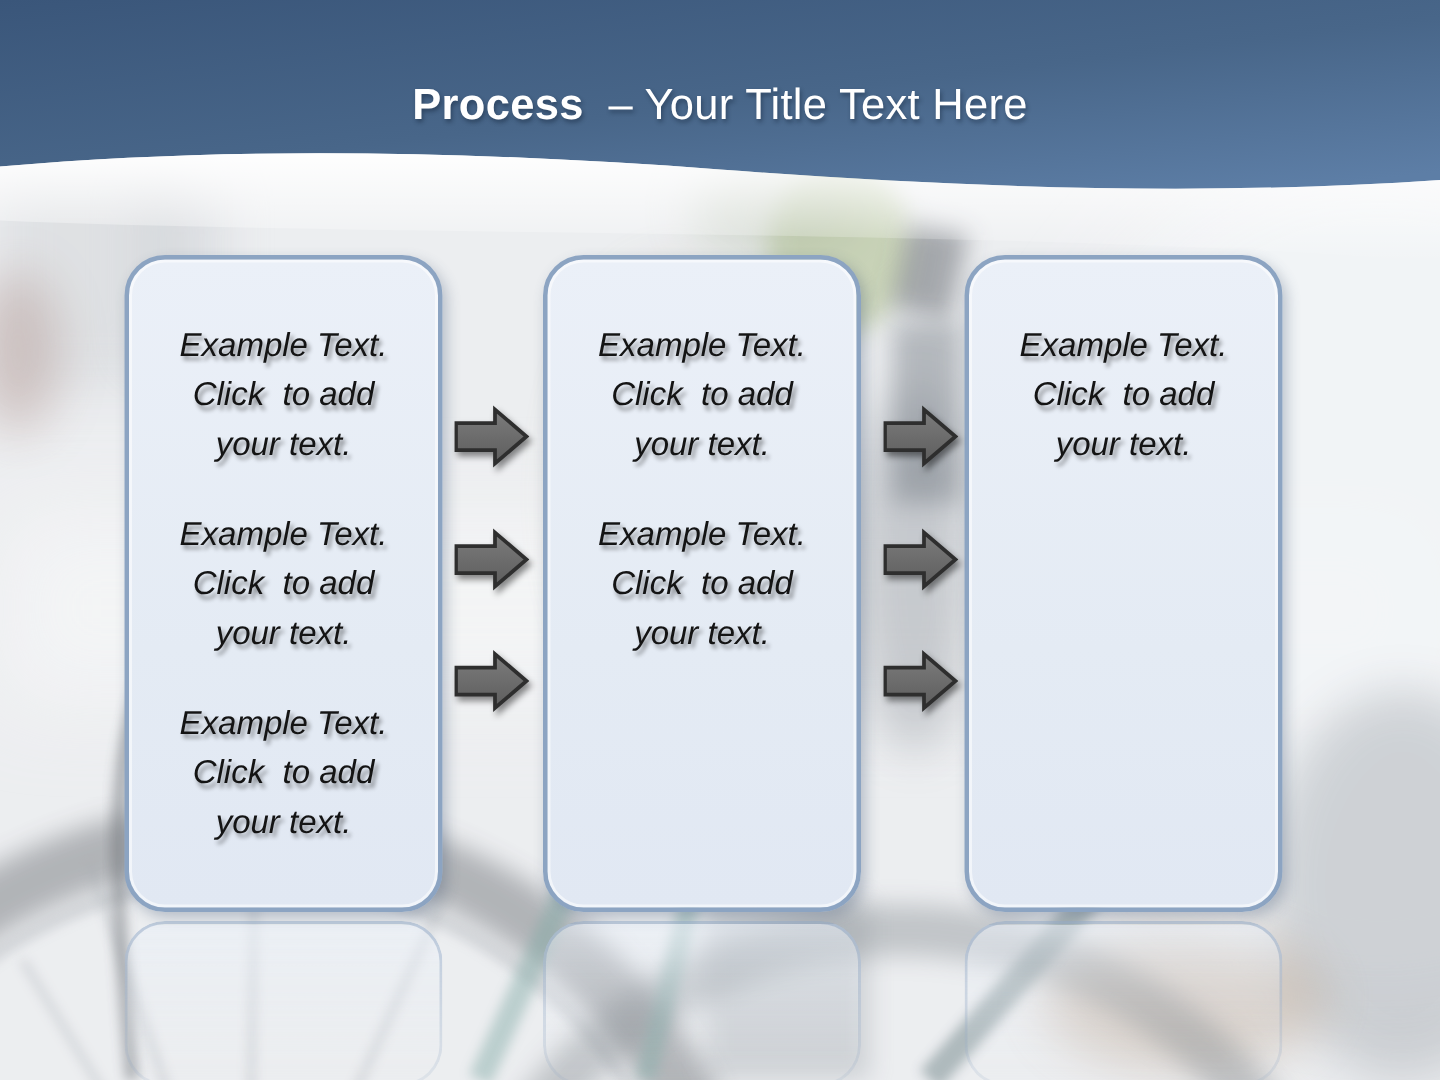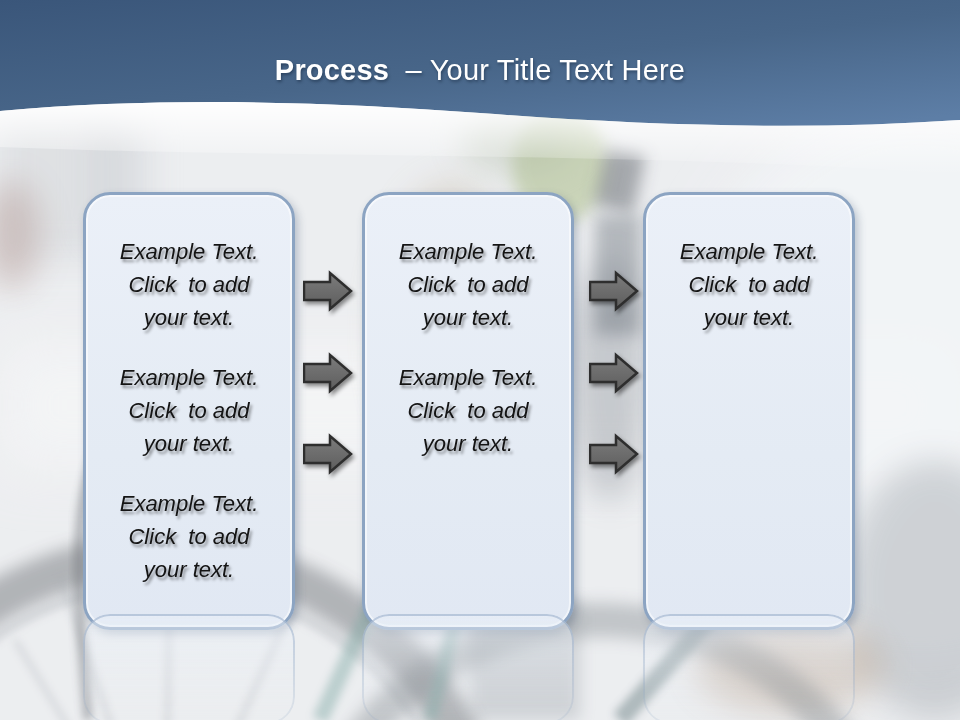--- a/index.html
+++ b/index.html
@@ -15,21 +15,21 @@
     text-shadow:1px 2px 3px rgba(15,30,50,.45);
   }
   .slide-title span{white-space:pre;margin-top:16px;}
   .slide-title .bold{font-weight:bold;}
   .pbox{
     position:absolute;top:170px;width:212px;height:438px;box-sizing:border-box;
     background:linear-gradient(180deg,#ebf0f8 0%,#e4ebf4 60%,#e1e8f3 100%);
     border:3px solid #8ca4c2;border-radius:27px;
     box-shadow:3px 4px 9px rgba(60,80,110,.30), inset 0 0 0 2px rgba(255,255,255,.55);
     display:flex;flex-direction:column;align-items:center;
-    padding-top:40px;gap:27px;margin-top:22px;
+    padding-top:40px;gap:27px;
   }
   .box-1{left:83px}.box-2{left:362px}.box-3{left:643px}
   .tblock{text-align:center;}
   .tline{
     font-style:italic;font-size:22px;line-height:33px;color:#141414;
     white-space:pre;text-shadow:2px 3px 3px rgba(0,0,0,.42);
   }
   .arrow{
     position:absolute;width:50px;height:42px;
     filter:drop-shadow(2px 3px 2px rgba(0,0,0,.45));

